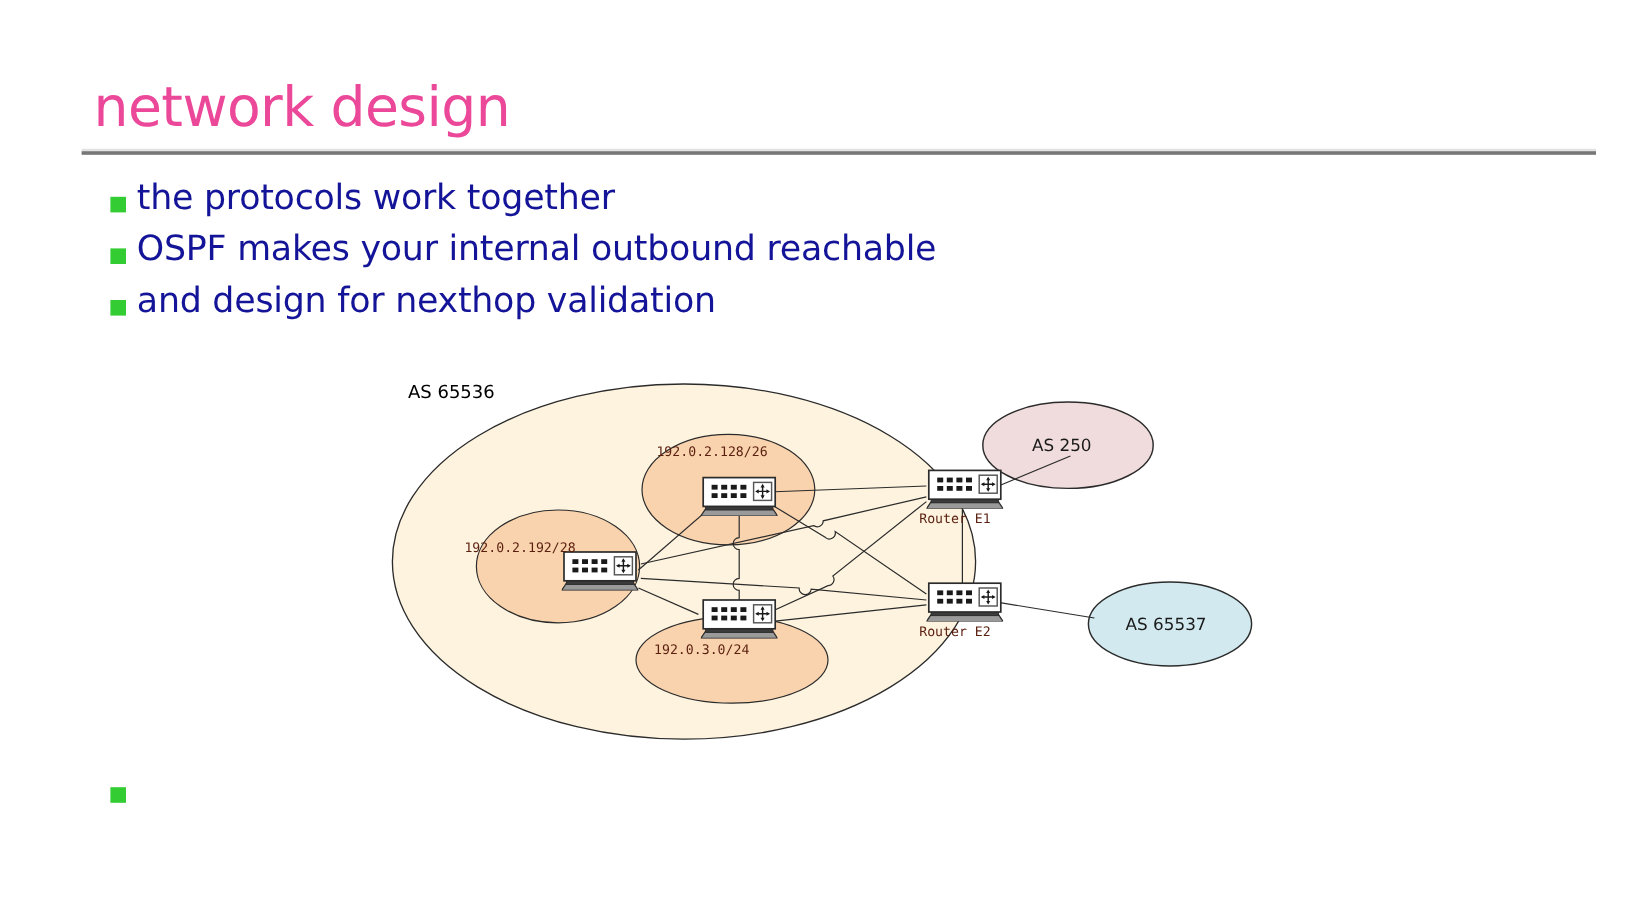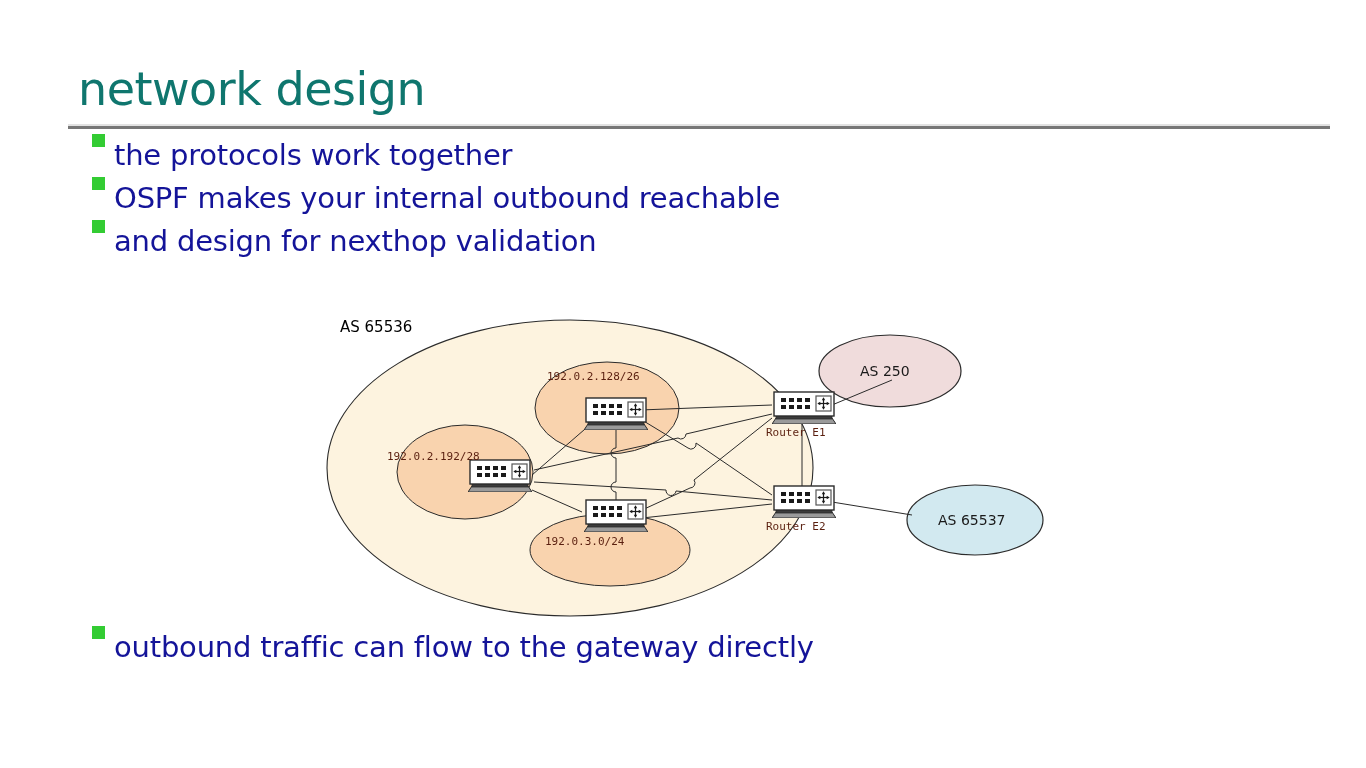--- a/index.html
+++ b/index.html
@@ -17,21 +17,21 @@
 
   
   #slide-title {
     position: absolute;
     left: 78px;
     top: 62px;
     font-family: "DejaVu Sans", sans-serif;
     font-size: 46px;
     font-weight: 400;
     letter-spacing: -0.5px;
-    color: #0f766e;
+    color: #ec4899;
     white-space: nowrap;
   }
   #title-rule {
     position: absolute;
     left: 68px;
     top: 124px;
     width: 1262px;
     height: 2px;
     background: #e2e2e2;
   }
@@ -51,21 +51,21 @@
     left: 92px;
     margin: 0;
     padding: 0;
     list-style: none;
   }
   #bullets-top { top: 138px; }
   #bullets-bottom { top: 630px; }
 
   .bullet-row {
     display: flex;
-    align-items: flex-start;
+    align-items: flex-end;
     height: 43px;
   }
   .bullet-marker {
     width: 13px;
     height: 13px;
     background: #33cc33;
     flex: 0 0 auto;
     margin-right: 9px;
     position: relative;
     top: -4px;
@@ -222,15 +222,14 @@
 
   <text class="as-label" x="540" y="66" text-anchor="start">AS 250</text>
   <text class="as-label" x="618" y="215" text-anchor="start">AS 65537</text>
 
 </svg>
 </div>
 
 <ul class="bullet-list" id="bullets-bottom">
   <li class="bullet-row">
     <span class="bullet-marker"></span>
-    <span class="bullet-text">outbound traffic can flow to the gateway directly</span>
   </li>
 </ul>
 
 </body></html>

